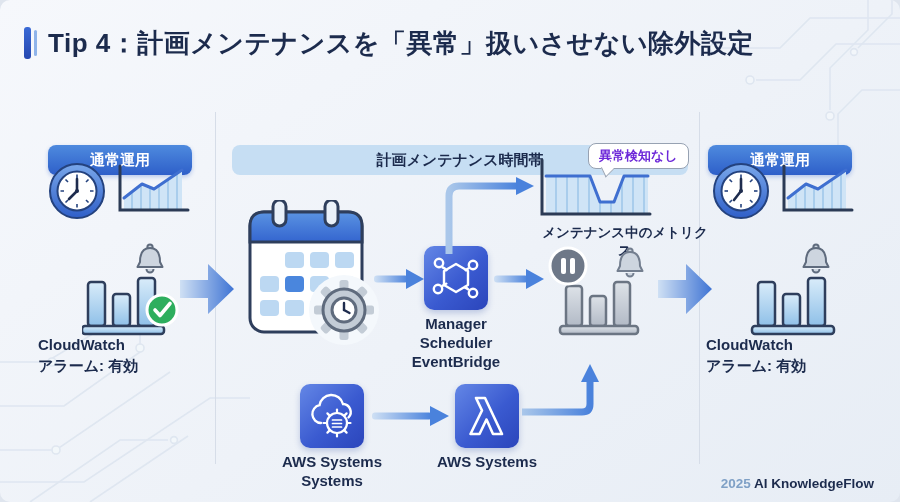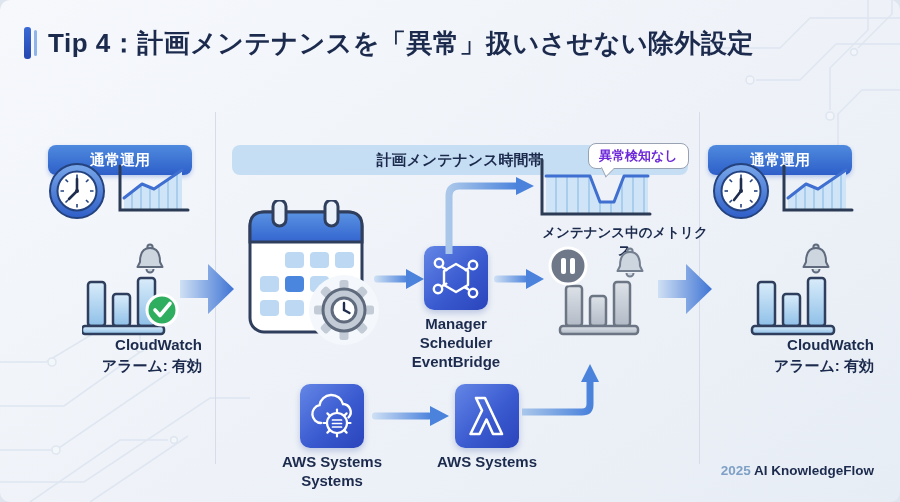--- a/index.html
+++ b/index.html
@@ -21,30 +21,30 @@
   .title{position:absolute;left:48px;top:26px;font-size:26px;font-weight:bold;color:#1c2b4d;letter-spacing:.5px;white-space:nowrap;}
 
   
   .vline{position:absolute;top:112px;height:352px;width:1px;background:#d6dde8;}
 
   
   .badge{position:absolute;top:114px;height:30px;line-height:30px;text-align:center;font-size:15px;font-weight:bold;border-radius:8px;margin-top:31px;}
   .badge.solid{background:linear-gradient(180deg,#4e8ade,#2e5fc9);color:#ffffff;box-shadow:0 2px 4px rgba(46,95,201,.3);}
   .badge.light{background:#c6def3;color:#1c2b4d;font-family:Liberation Serif, serif;}
 
-  .cluster-label{position:absolute;text-align:right;font-size:15px;font-weight:bold;color:#1c2b4d;line-height:21px;}
+  .cluster-label{position:absolute;text-align:left;font-size:15px;font-weight:bold;color:#1c2b4d;line-height:21px;}
   .aws-label{position:absolute;text-align:center;font-size:15px;font-weight:bold;color:#1c2b4d;line-height:19px;}
   .aws-icon{position:absolute;width:64px;height:64px;border-radius:10px;background:linear-gradient(135deg,#6487e6 0%,#3a5ad0 55%,#2b45bb 100%);box-shadow:0 3px 6px rgba(40,70,160,.25);}
 
   .callout{position:absolute;left:588px;top:143px;background:#ffffff;border:1.5px solid #97a2b2;border-radius:8px;padding:3px 10px;font-size:13px;font-weight:bold;color:#6d28d9;white-space:nowrap;}
   .callout::after{content:"";position:absolute;left:13px;bottom:-6px;width:10px;height:10px;background:#ffffff;border-right:1.5px solid #97a2b2;border-bottom:1.5px solid #97a2b2;transform:rotate(65deg) skewX(20deg);}
 
   .metrics-label{position:absolute;left:512px;top:224px;width:178px;text-align:center;font-size:13.5px;font-weight:bold;color:#1c2b4d;margin-left:24px;}
 
-  .footer{position:absolute;right:26px;bottom:24px;font-size:13.5px;font-weight:600;}
+  .footer{position:absolute;right:26px;bottom:11px;font-size:13.5px;font-weight:600;}
   .footer .year{color:#7fa0c6;}
   .footer .brand{color:#1c2b4d;}
 </style>
 </head>
 <body>
 
 <div class="canvas">
 
   <svg width="0" height="0" style="position:absolute">
     <defs>

